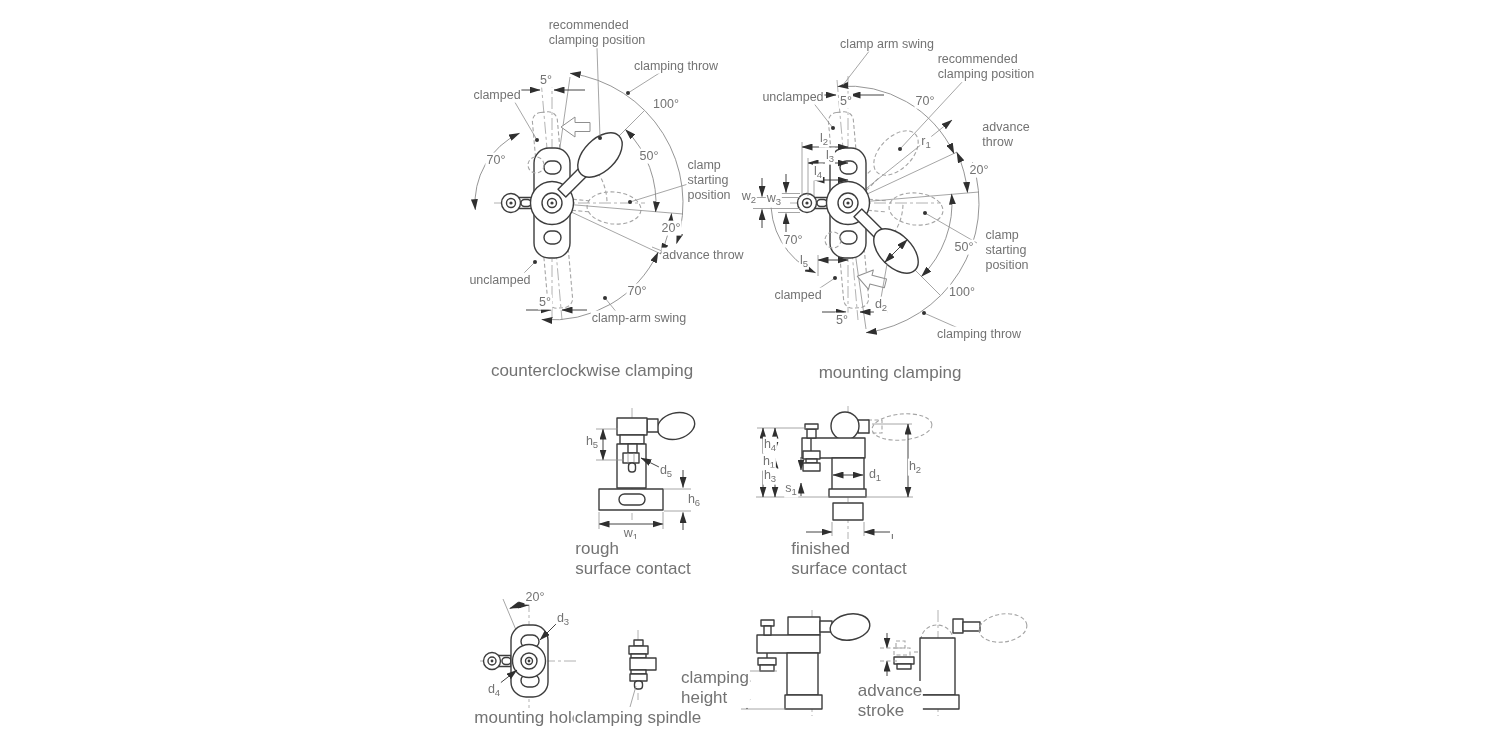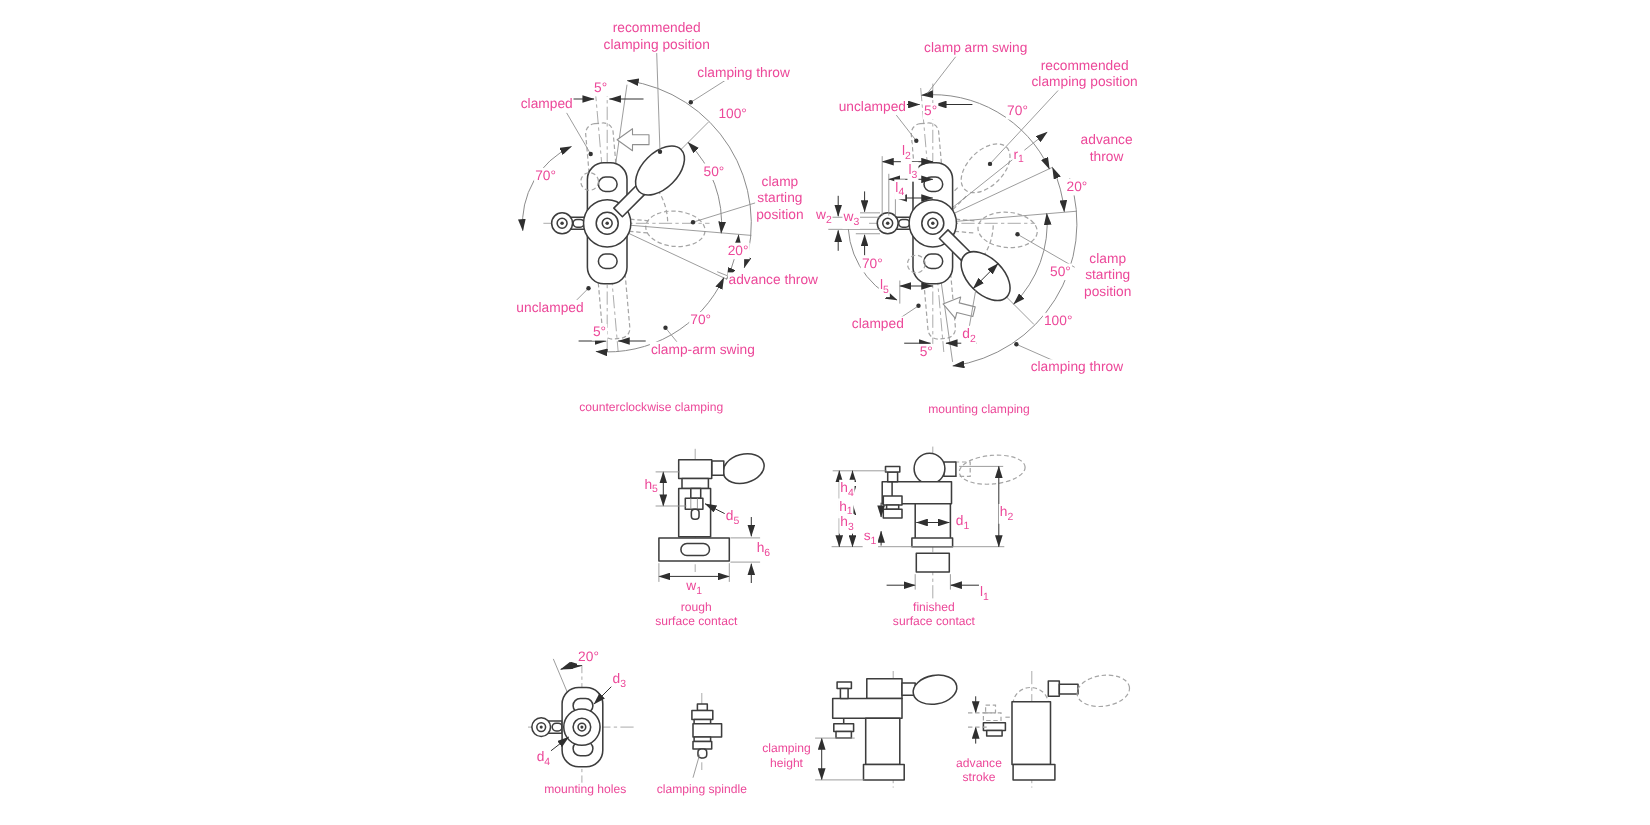--- a/index.html
+++ b/index.html
@@ -3,25 +3,25 @@
 <meta charset="utf-8">
 <style>
   html,body { margin:0; padding:0; background:#fff; }
   #canvas {
     position:relative; width:1500px; height:750px; background:#ffffff;
     font-family:"Liberation Sans", sans-serif; overflow:hidden;
   }
   #canvas svg { position:absolute; left:0; top:0; }
   .lbl {
     position:absolute; transform:translate(-50%,-50%);
-    font-size:12.5px; line-height:1.18; color:#ec4899;
-    white-space:pre-line; text-align:center; background:#ffffff; padding:0 1px;
+    font-size:12.5px; line-height:1.18; color:#737373;
+    white-space:pre-line; text-align:left; background:#ffffff; padding:0 1px;
   }
   .lbl sub { font-size:9.5px; }
-  .cap { font-size:11px; }
+  .cap { font-size:17px; }
   
   .main  { fill:none; stroke:#3d3d3d; stroke-width:1.4; stroke-linejoin:round; }
   .mainf { fill:#ffffff; stroke:#3d3d3d; stroke-width:1.4; stroke-linejoin:round; }
   .thin  { fill:none; stroke:#8f8f8f; stroke-width:0.8; }
   .arc   { fill:none; stroke:#8a8a8a; stroke-width:0.9; }
   .cl    { fill:none; stroke:#9f9f9f; stroke-width:0.8; stroke-dasharray:12 3 3 3; }
   .ghost { fill:none; stroke:#a5a5a5; stroke-width:1.1; stroke-dasharray:4 2.5; }
   .dim   { fill:none; stroke:#2f2f2f; stroke-width:0.9; }
   .leader{ fill:none; stroke:#8f8f8f; stroke-width:0.8; }
   .dot   { fill:#333333; }

